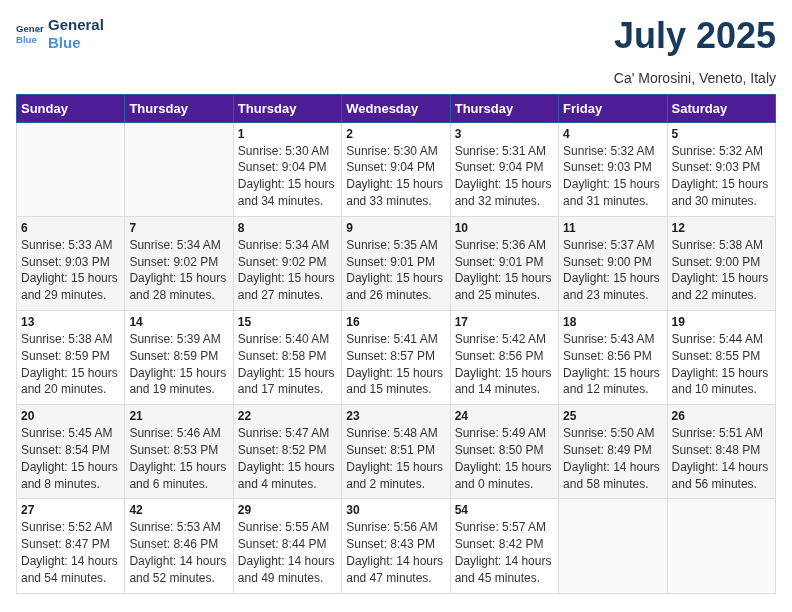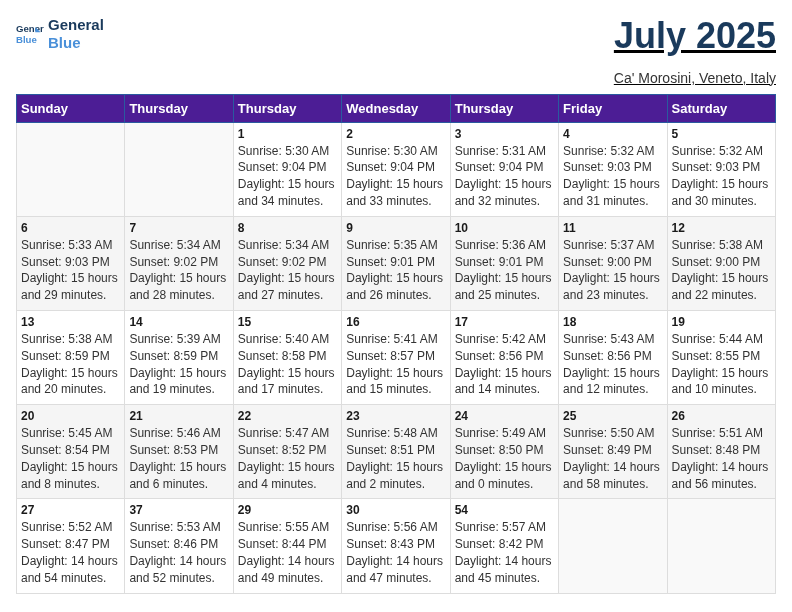--- a/index.html
+++ b/index.html
@@ -25,21 +25,20 @@
       display: flex;
       align-items: center;
       gap: 4px;
     }
     .logo-icon {
       width: 28px;
       height: 28px;
     }
     .title-area {
       text-align: right;
-      text-decoration: underline;
     }
     .month-title {
       font-size: 36px;
       font-weight: bold;
       color: #1a3a5c;
       line-height: 1.1;
     }
     .subtitle {
       font-size: 14px;
       color: #333;
@@ -241,21 +240,21 @@
             <span class="day-num">26</span>
             <div class="day-detail">Sunrise: 5:51 AM<br>Sunset: 8:48 PM<br>Daylight: 14 hours and 56 minutes.</div>
           </td>
         </tr>
         <tr>
           <td>
             <span class="day-num">27</span>
             <div class="day-detail">Sunrise: 5:52 AM<br>Sunset: 8:47 PM<br>Daylight: 14 hours and 54 minutes.</div>
           </td>
           <td>
-            <span class="day-num">37</span>
+            <span class="day-num">42</span>
             <div class="day-detail">Sunrise: 5:53 AM<br>Sunset: 8:46 PM<br>Daylight: 14 hours and 52 minutes.</div>
           </td>
           <td>
             <span class="day-num">29</span>
             <div class="day-detail">Sunrise: 5:55 AM<br>Sunset: 8:44 PM<br>Daylight: 14 hours and 49 minutes.</div>
           </td>
           <td>
             <span class="day-num">30</span>
             <div class="day-detail">Sunrise: 5:56 AM<br>Sunset: 8:43 PM<br>Daylight: 14 hours and 47 minutes.</div>
           </td>

